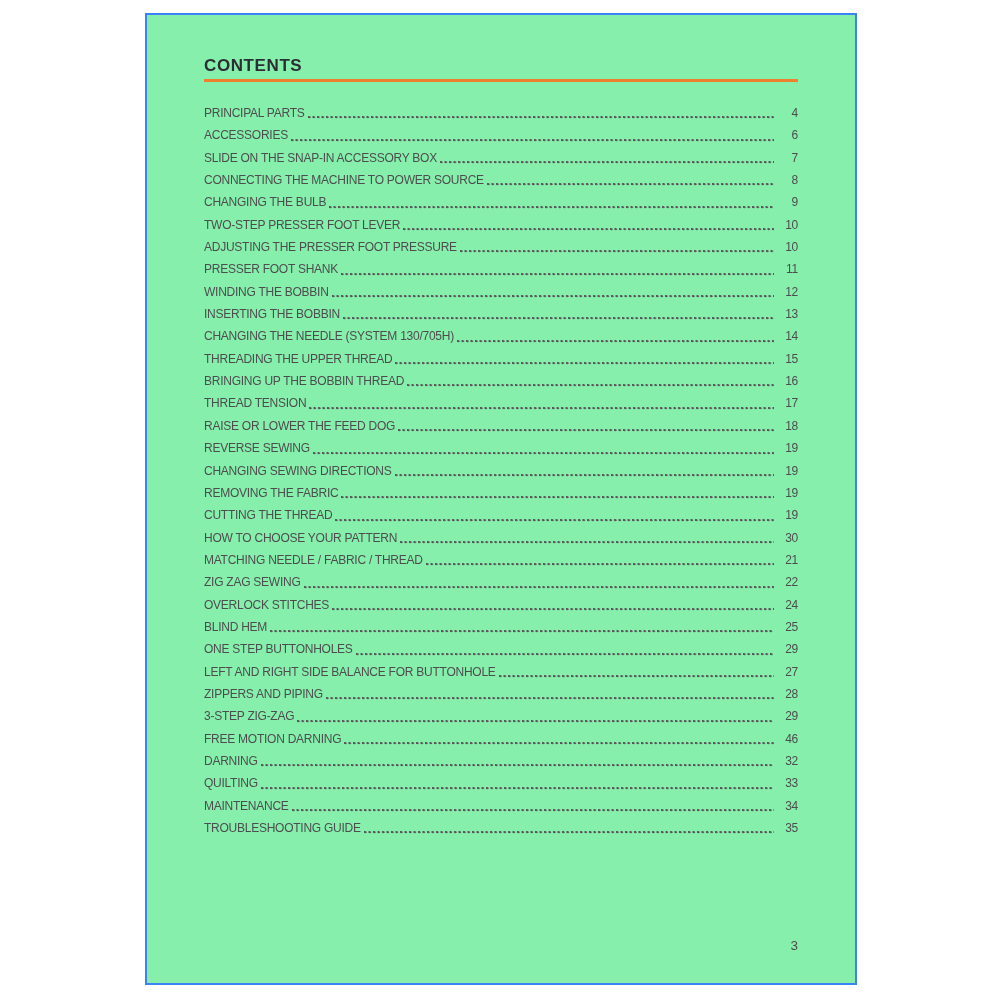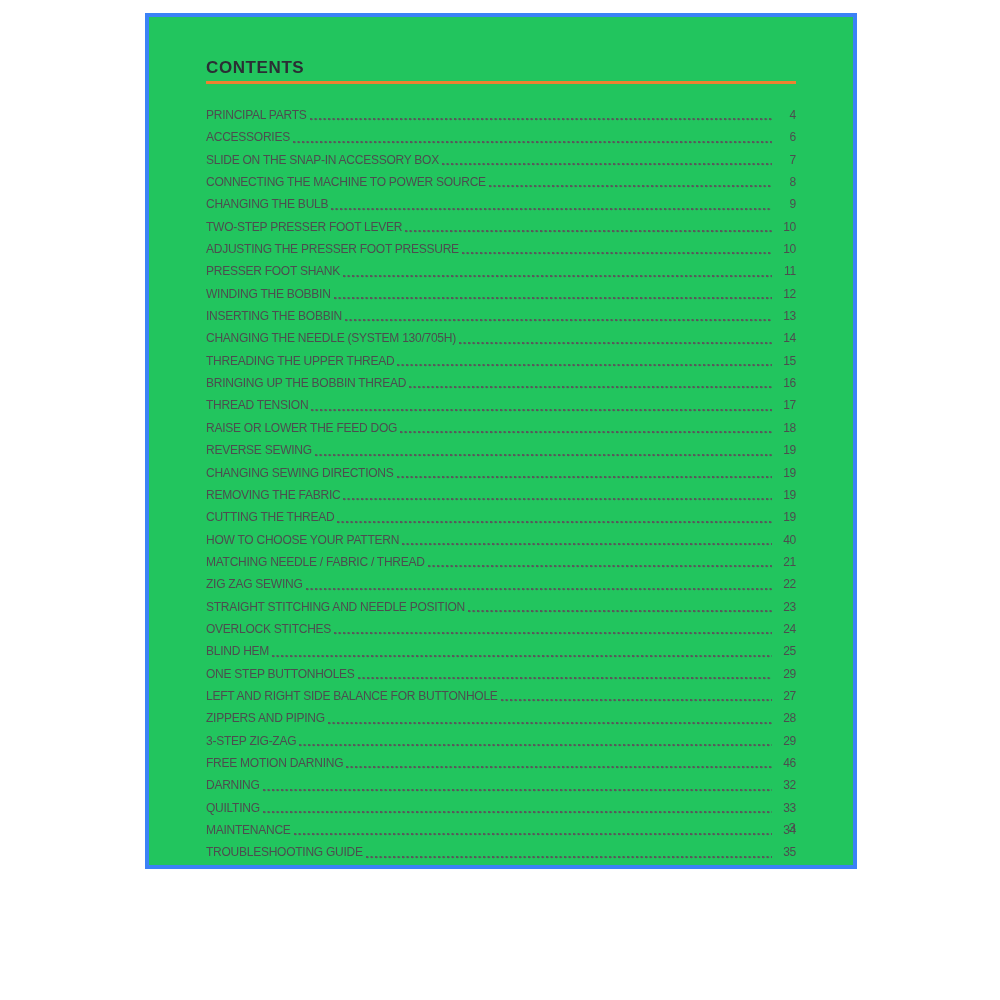--- a/index.html
+++ b/index.html
@@ -10,23 +10,23 @@
   }
   .canvas {
     position: relative;
     width: 1000px; height: 1000px;
     background: #ffffff;
     overflow: hidden;
   }
   .sheet {
     position: absolute;
     left: 145px; top: 13px;
-    width: 712px; height: 856px;
-    background: #22c55e;
-    border: 4px solid #3b82f6;
+    width: 712px; height: 972px;
+    background: #86efac;
+    border: 2px solid #3b82f6;
   }
   .content {
     position: absolute;
     left: 0; top: 0; right: 0; bottom: 0;
     padding: 0 57px;
   }
   .heading {
     margin-top: 41px;
     font-size: 17px;
     line-height: 20px;
@@ -197,40 +197,35 @@
 
   <div class="toc-row">
     <span class="toc-title">CUTTING THE THREAD</span>
     <span class="toc-dots"></span>
     <span class="toc-page">19</span>
   </div>
 
   <div class="toc-row">
     <span class="toc-title">HOW TO CHOOSE YOUR PATTERN</span>
     <span class="toc-dots"></span>
-    <span class="toc-page">40</span>
+    <span class="toc-page">30</span>
   </div>
 
   <div class="toc-row">
     <span class="toc-title">MATCHING NEEDLE / FABRIC / THREAD</span>
     <span class="toc-dots"></span>
     <span class="toc-page">21</span>
   </div>
 
   <div class="toc-row">
     <span class="toc-title">ZIG ZAG SEWING</span>
     <span class="toc-dots"></span>
     <span class="toc-page">22</span>
   </div>
 
-  <div class="toc-row">
-    <span class="toc-title">STRAIGHT STITCHING AND NEEDLE POSITION</span>
-    <span class="toc-dots"></span>
-    <span class="toc-page">23</span>
-  </div>
 
   <div class="toc-row">
     <span class="toc-title">OVERLOCK STITCHES</span>
     <span class="toc-dots"></span>
     <span class="toc-page">24</span>
   </div>
 
   <div class="toc-row">
     <span class="toc-title">BLIND HEM</span>
     <span class="toc-dots"></span>

